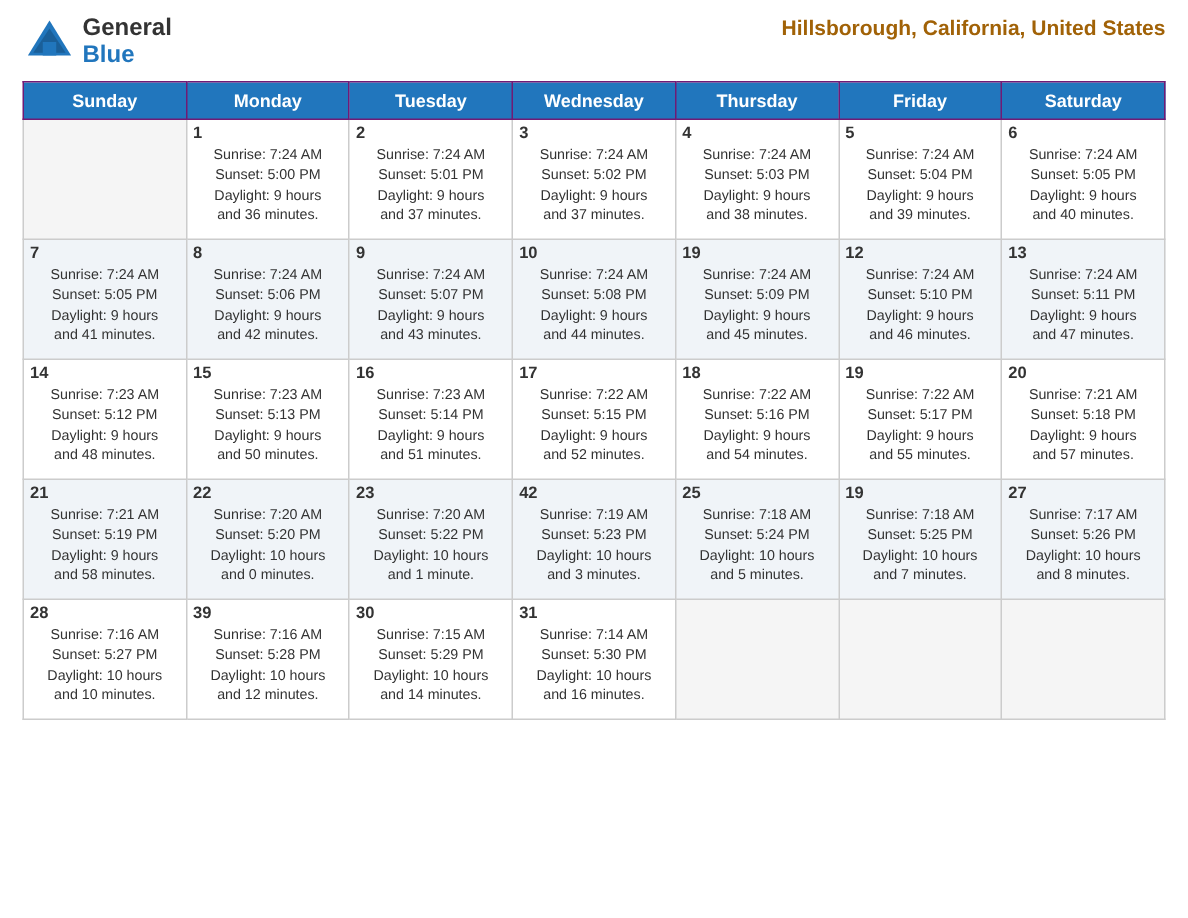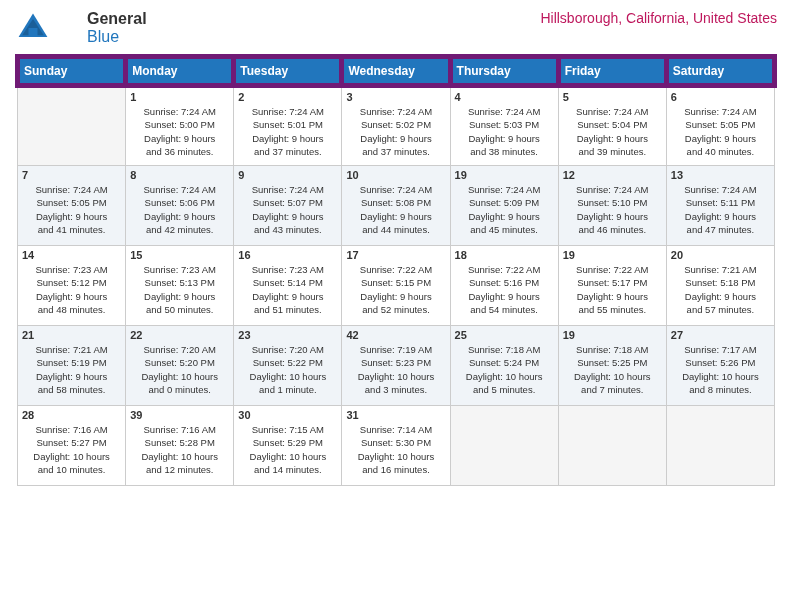--- a/index.html
+++ b/index.html
@@ -24,61 +24,61 @@
     }
     .logo {
       display: flex;
       align-items: center;
       gap: 4px;
     }
     .logo-text {
       display: flex;
       flex-direction: column;
       line-height: 1.1;
-      margin-left: 32px;
     }
     .logo-general {
       font-size: 16px;
       font-weight: bold;
       color: #333;
     }
     .logo-blue {
       font-size: 16px;
-      font-weight: normal;
+      font-weight: bold;
       color: #2176bd;
     }
     .logo-icon {
       width: 36px;
       height: 36px;
     }
     .title-section {
       text-align: right;
     }
     .title-month {
       font-size: 32px;
       font-weight: normal;
       color: #333;
     }
     .title-location {
       font-size: 14px;
-      color: #be185d;
+      color: #a16207;
+      font-weight: bold;
     }
     .calendar {
       width: 100%;
       border-collapse: collapse;
       border: 1px solid #ccc;
     }
     .calendar th {
       background: #2176bd;
       color: #fff;
       font-size: 12px;
       font-weight: bold;
       padding: 5px 4px;
-      text-align: left;
-      border: 5px solid #701a75;
+      text-align: center;
+      border: 1px solid #701a75;
     }
     .calendar td {
       border: 1px solid #ccc;
       vertical-align: top;
       padding: 3px 4px;
       font-size: 10px;
       color: #333;
       width: calc(100% / 7);
       height: 80px;
     }

